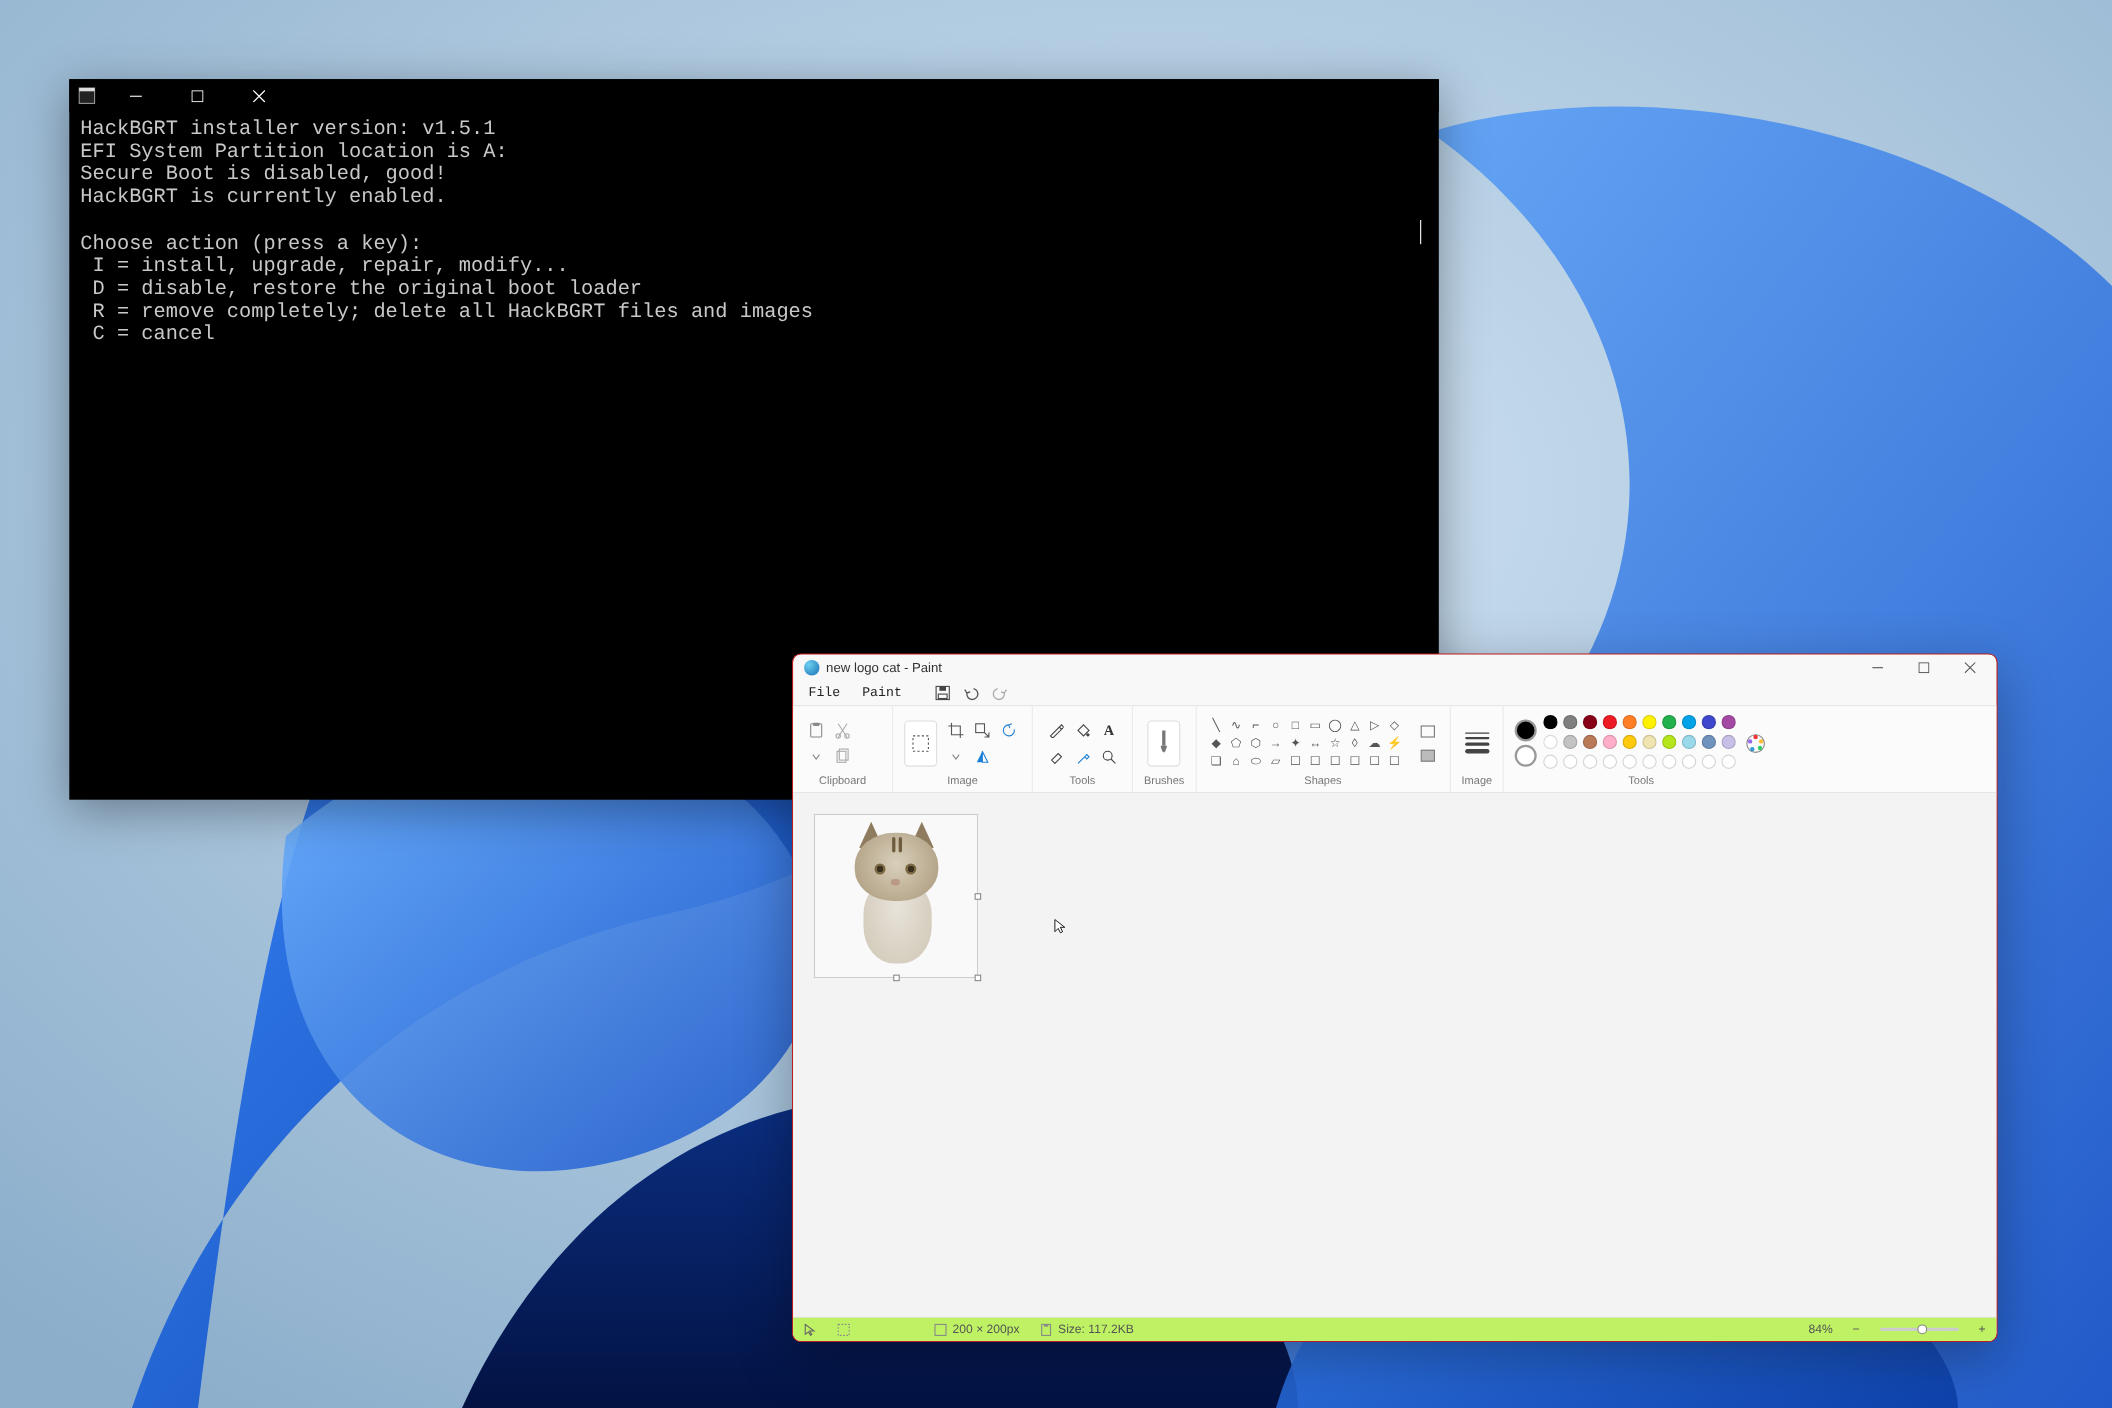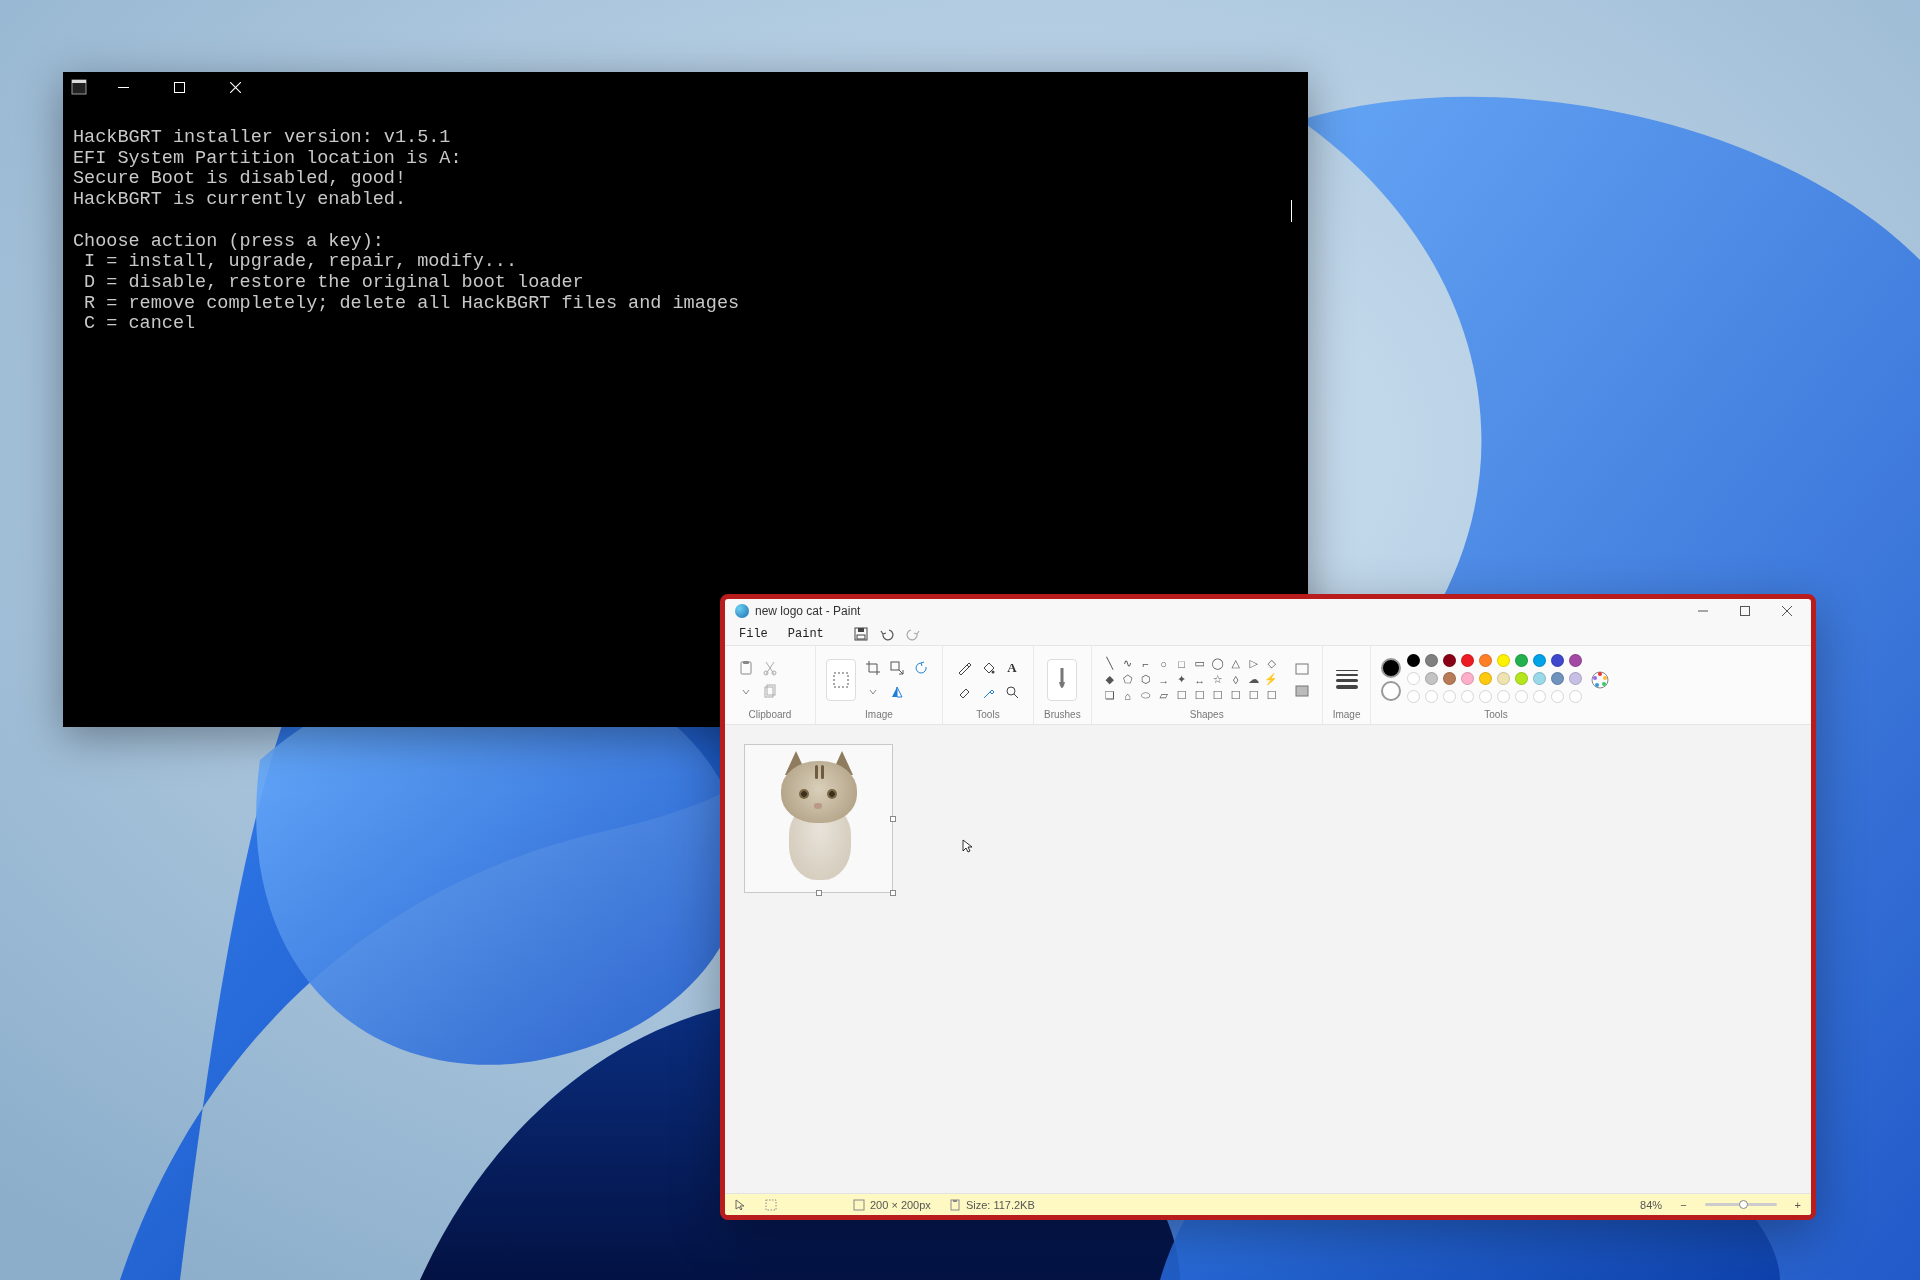--- a/index.html
+++ b/index.html
@@ -22,33 +22,33 @@
   height: 30px; background: #000; display: flex; align-items: center;
   padding: 0 4px 0 8px; color: #ccc; font-size: 14px;
 }
 .term-titlebar .icon { width: 16px; height: 16px; margin-right: 8px; display: inline-flex; }
 .term-titlebar .title { flex: 1; }
 .term-btns { display: flex; }
 .term-btn { width: 56px; height: 30px; display: flex; align-items: center; justify-content: center; color: #fff; }
 .term-body {
   padding: 6px 10px; color: #c8c8c8;
   font-family: Consolas, "Courier New", monospace; font-size: 18.5px;
-  line-height: 1.12; white-space: pre; margin-top: 20px;
+  line-height: 1.12; white-space: pre;
 }
 .term-caret {
   position: absolute; right: 16px; top: 128px; width: 1px; height: 22px; background: #fff;
 }
 
 
 .paint {
   position: absolute; left: 720px; top: 594px; width: 1096px; height: 626px;
   background: #f8f8f8; z-index: 20;
   border-radius: 8px; box-shadow: 0 15px 50px rgba(0,0,0,0.3);
   display: flex; flex-direction: column; overflow: hidden;
-  border: 5px solid #b91c1c;
+  border: 1px solid #b91c1c;
 }
 .paint-titlebar {
   height: 24px; display: flex; align-items: center; padding: 0 4px 0 10px;
   font-size: 12px; color: #333;
 }
 .paint-titlebar .picon { width: 14px; height: 14px; margin-right: 6px; border-radius: 50%; background: radial-gradient(circle at 30% 30%, #6bd0f0, #1b6fb5); }
 .paint-titlebar .ptitle { flex: 1; }
 .pwin-btns { display: flex; gap: 2px; }
 .pwin-btn { width: 40px; height: 20px; display: flex; align-items: center; justify-content: center; color: #555; font-size: 11px; border-radius: 3px; }
 
@@ -104,21 +104,21 @@
 .kitten .stripe { position: absolute; background: #6f5c3e; border-radius: 2px; }
 .kitten .stripe.s1 { left: 70px; top: 20px; width: 3px; height: 14px; }
 .kitten .stripe.s2 { left: 76px; top: 20px; width: 3px; height: 14px; }
 .kitten .eye { position: absolute; width: 10px; height: 10px; background: radial-gradient(circle, #3b2f1e 40%, #7a6845 42%); border-radius: 50%; }
 .kitten .eye.l { left: 54px; top: 44px; }
 .kitten .eye.r { left: 82px; top: 44px; }
 .kitten .nose { position: absolute; left: 69px; top: 58px; width: 8px; height: 6px; background: #b98; border-radius: 40%; }
 
 .statusbar {
   height: 22px; border-top: 1px solid #e3e3e3; display: flex; align-items: center;
-  font-size: 11px; color: #555; padding: 0 10px; gap: 18px; background: #fef9c3;
+  font-size: 11px; color: #555; padding: 0 10px; gap: 18px; background: #bef264;
 }
 .statusbar .stat { display: flex; align-items: center; gap: 5px; }
 .statusbar .spacer { flex: 1; }
 .zoom-slider { width: 72px; height: 3px; background: #ccc; border-radius: 2px; position: relative; }
 .zoom-thumb { position: absolute; left: 34px; top: -3px; width: 9px; height: 9px; background: #fff; border: 1px solid #888; border-radius: 50%; }
 
 svg { display: block; }
 </style>
 </head>
 <body>

